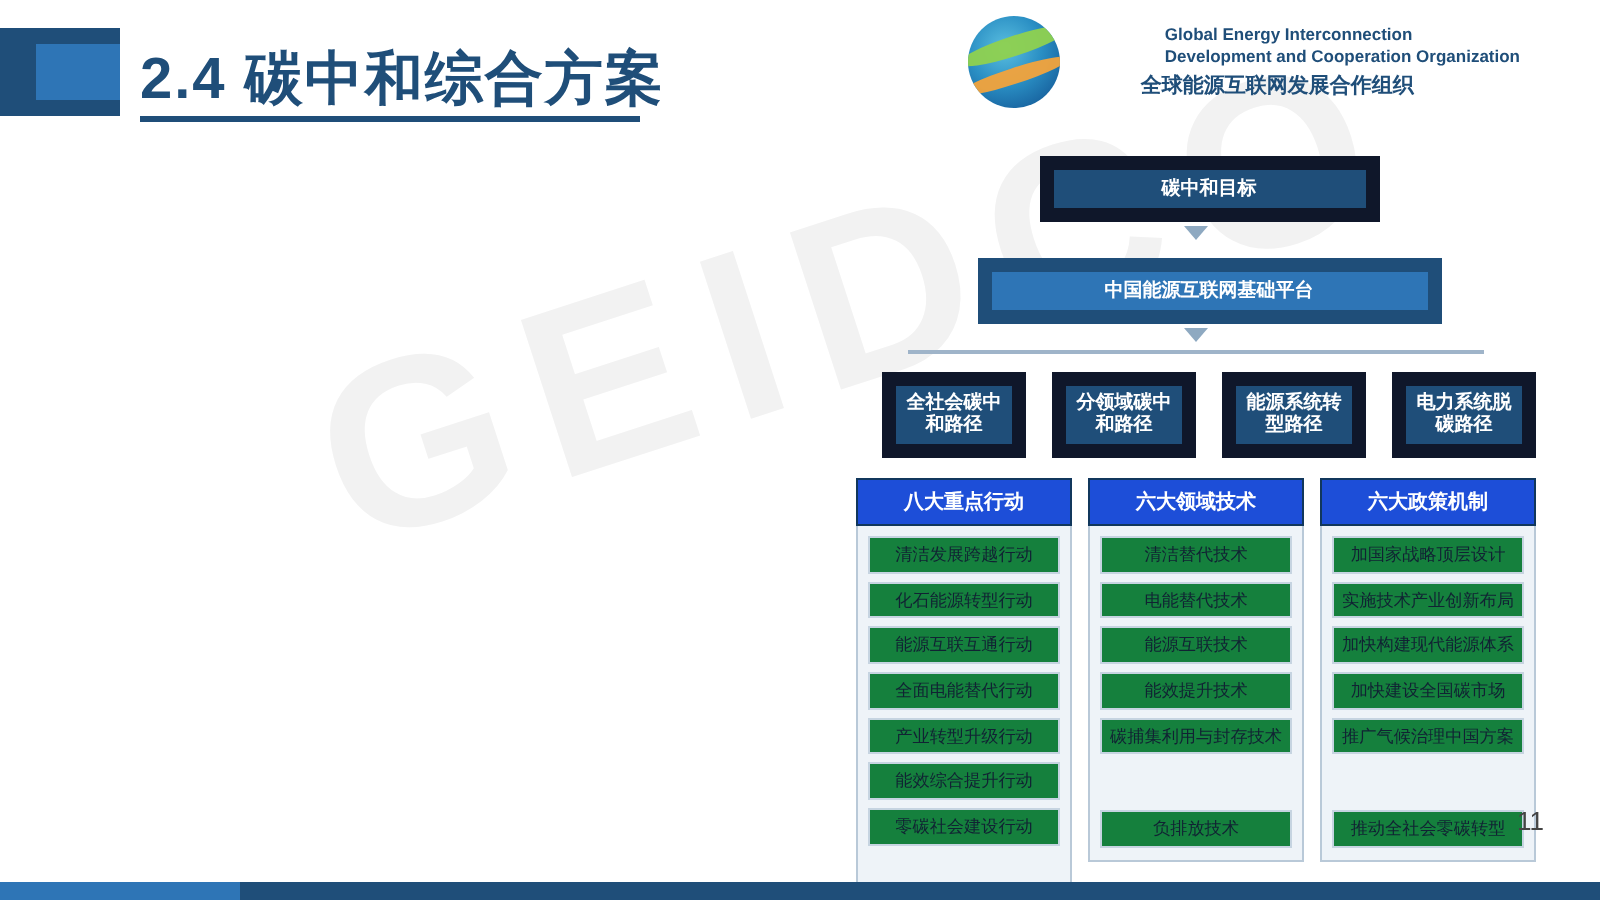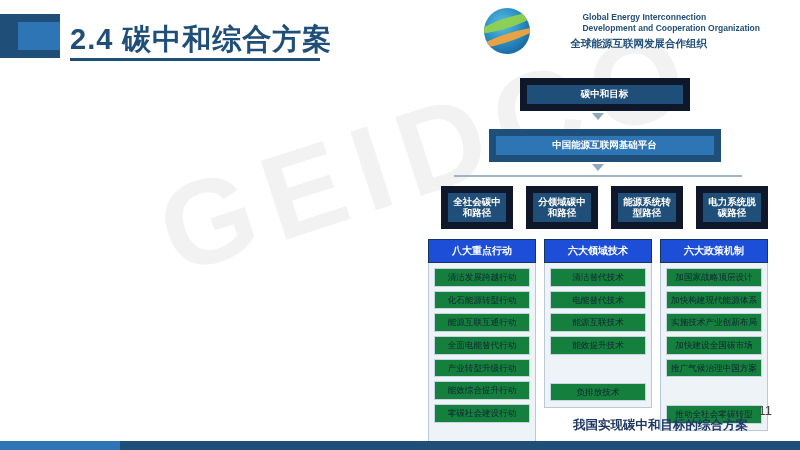--- a/index.html
+++ b/index.html
@@ -164,38 +164,38 @@
         </div>
       </div>
 
       <div class="col">
         <div class="col-head">六大领域技术</div>
         <div class="col-body">
           <div class="item">清洁替代技术</div>
           <div class="item">电能替代技术</div>
           <div class="item">能源互联技术</div>
           <div class="item">能效提升技术</div>
+          <div class="item">碳捕集利用与封存技术</div>
           <div class="item">负排放技术</div>
         </div>
       </div>
 
       <div class="col">
         <div class="col-head">六大政策机制</div>
         <div class="col-body">
           <div class="item">加国家战略顶层设计</div>
+          <div class="item">实施技术产业创新布局</div>
           <div class="item">加快构建现代能源体系</div>
-          <div class="item">实施技术产业创新布局</div>
           <div class="item">加快建设全国碳市场</div>
           <div class="item">推广气候治理中国方案</div>
           <div class="item">推动全社会零碳转型</div>
         </div>
       </div>
 
     </div>
   </div>
 
-  <div class="caption">我国实现碳中和目标的综合方案</div>
   <div class="pageno">11</div>
 
   <div class="footer-bar"></div>
   <div class="footer-bar2"></div>
 
 </div>
 
 </body></html>

